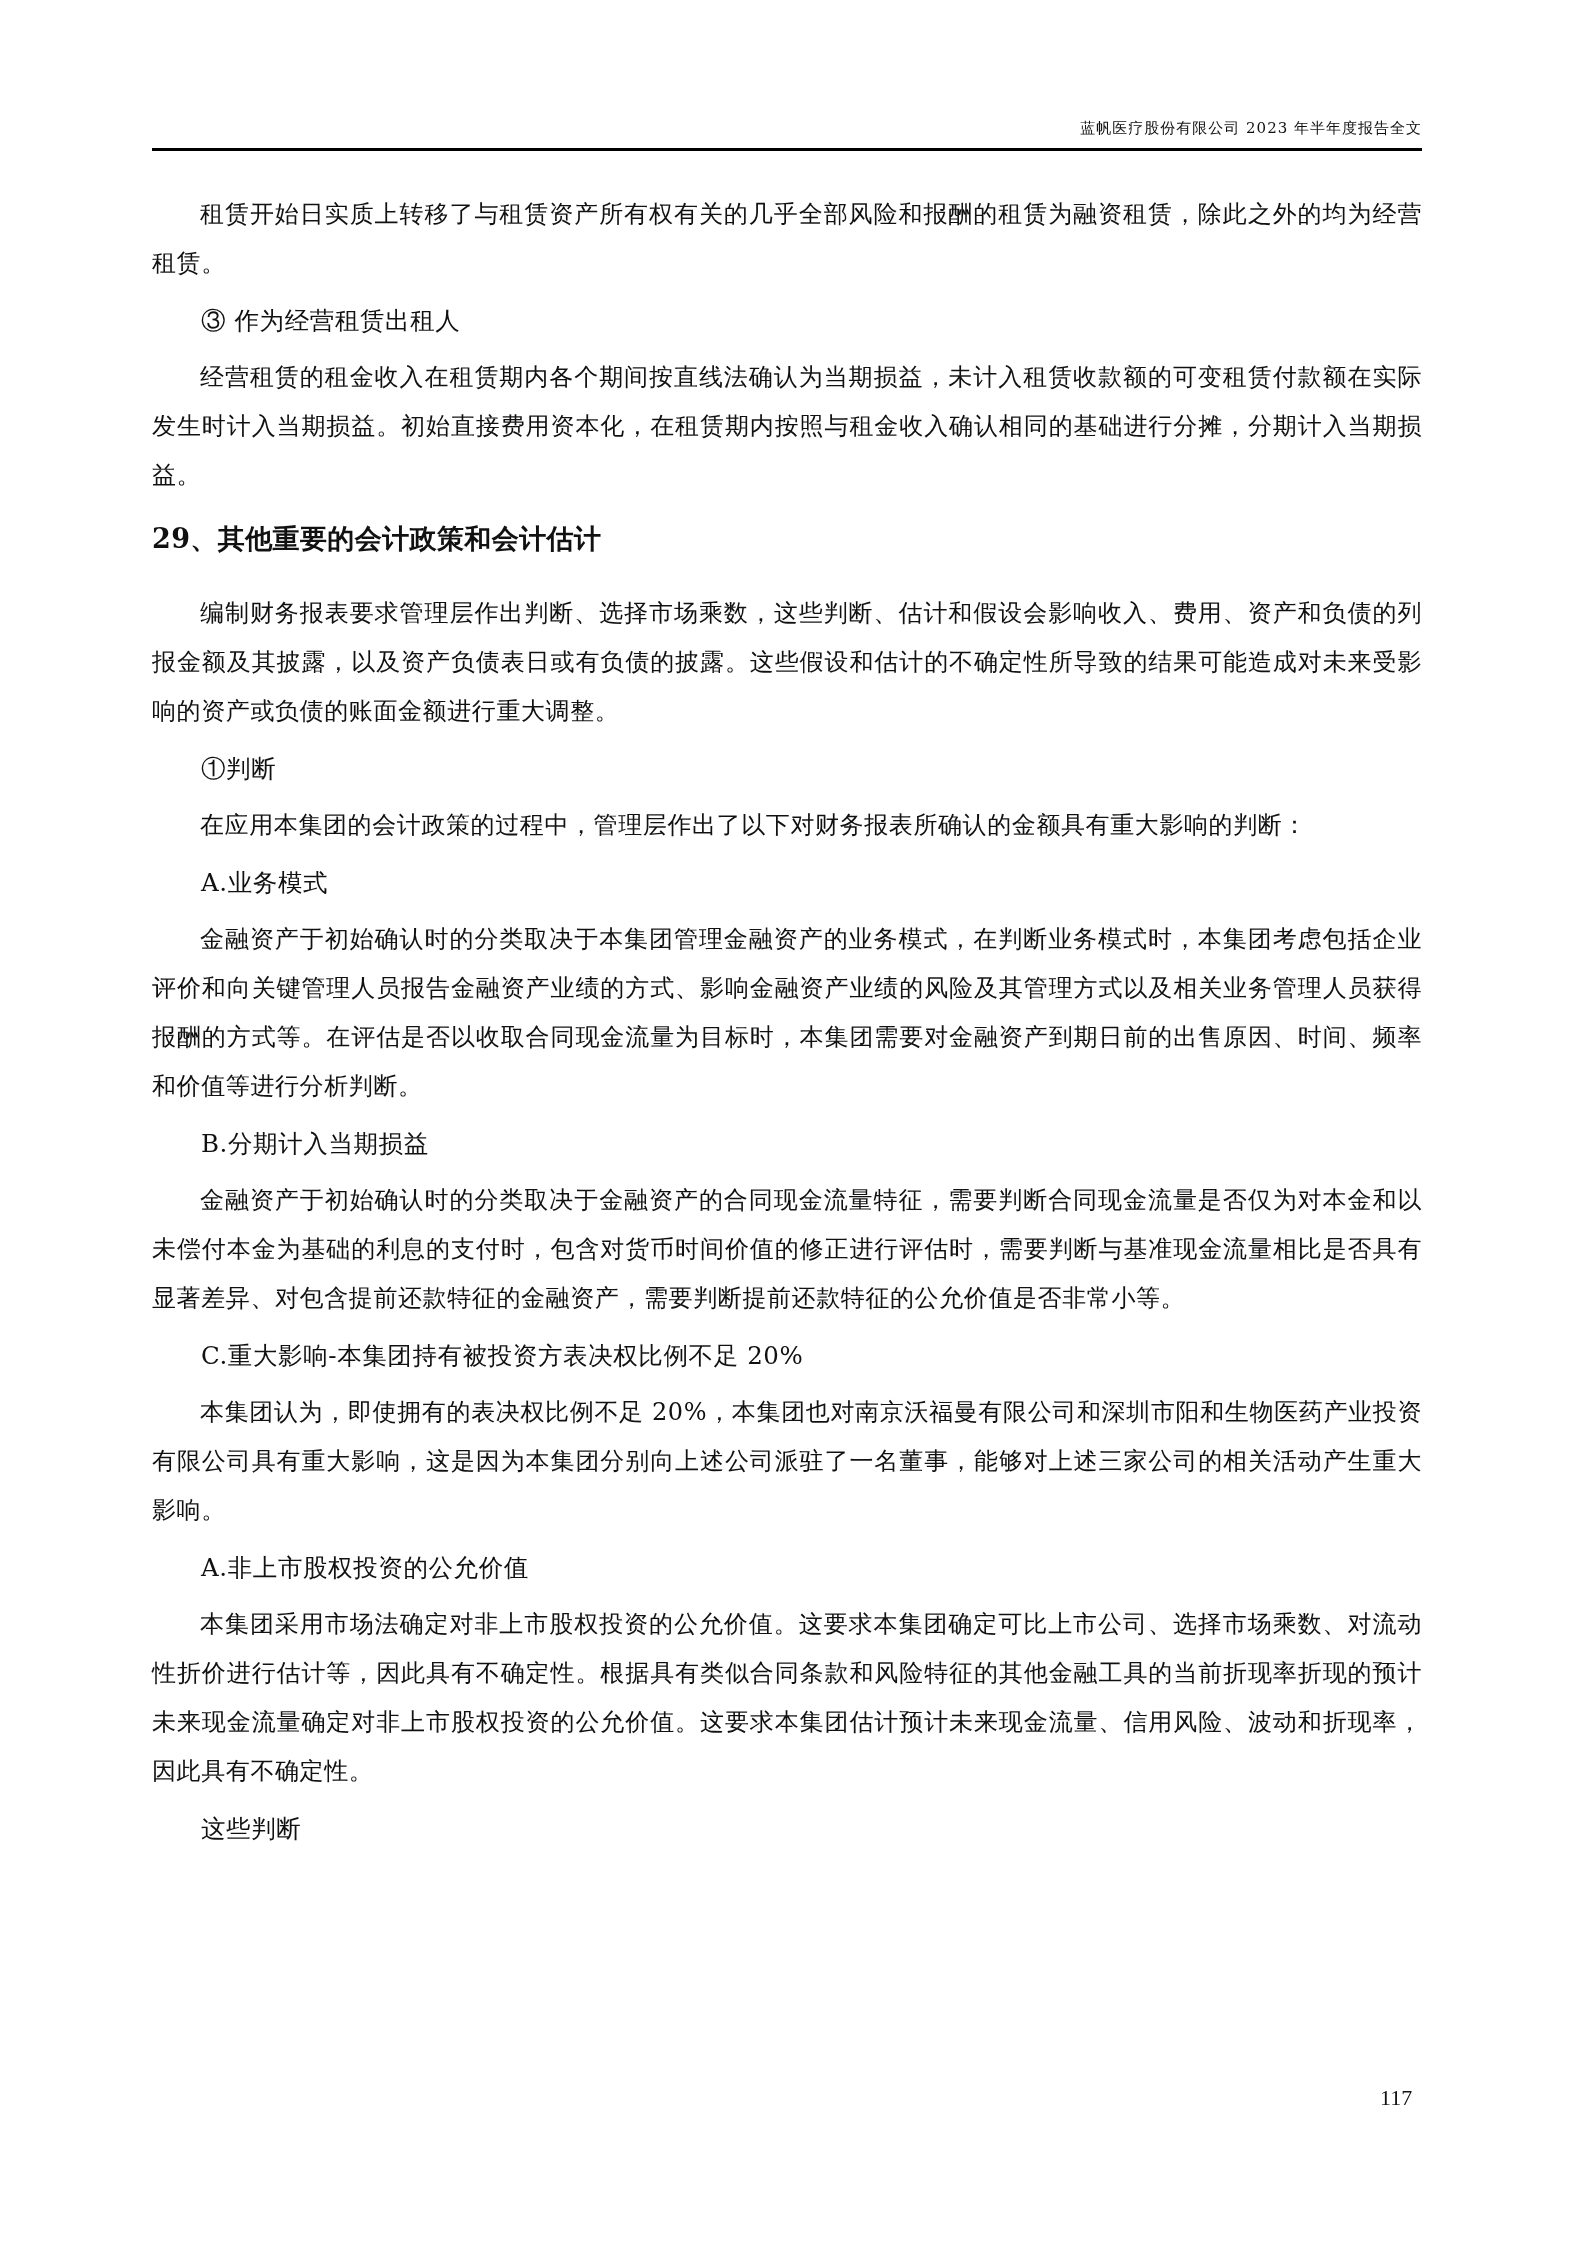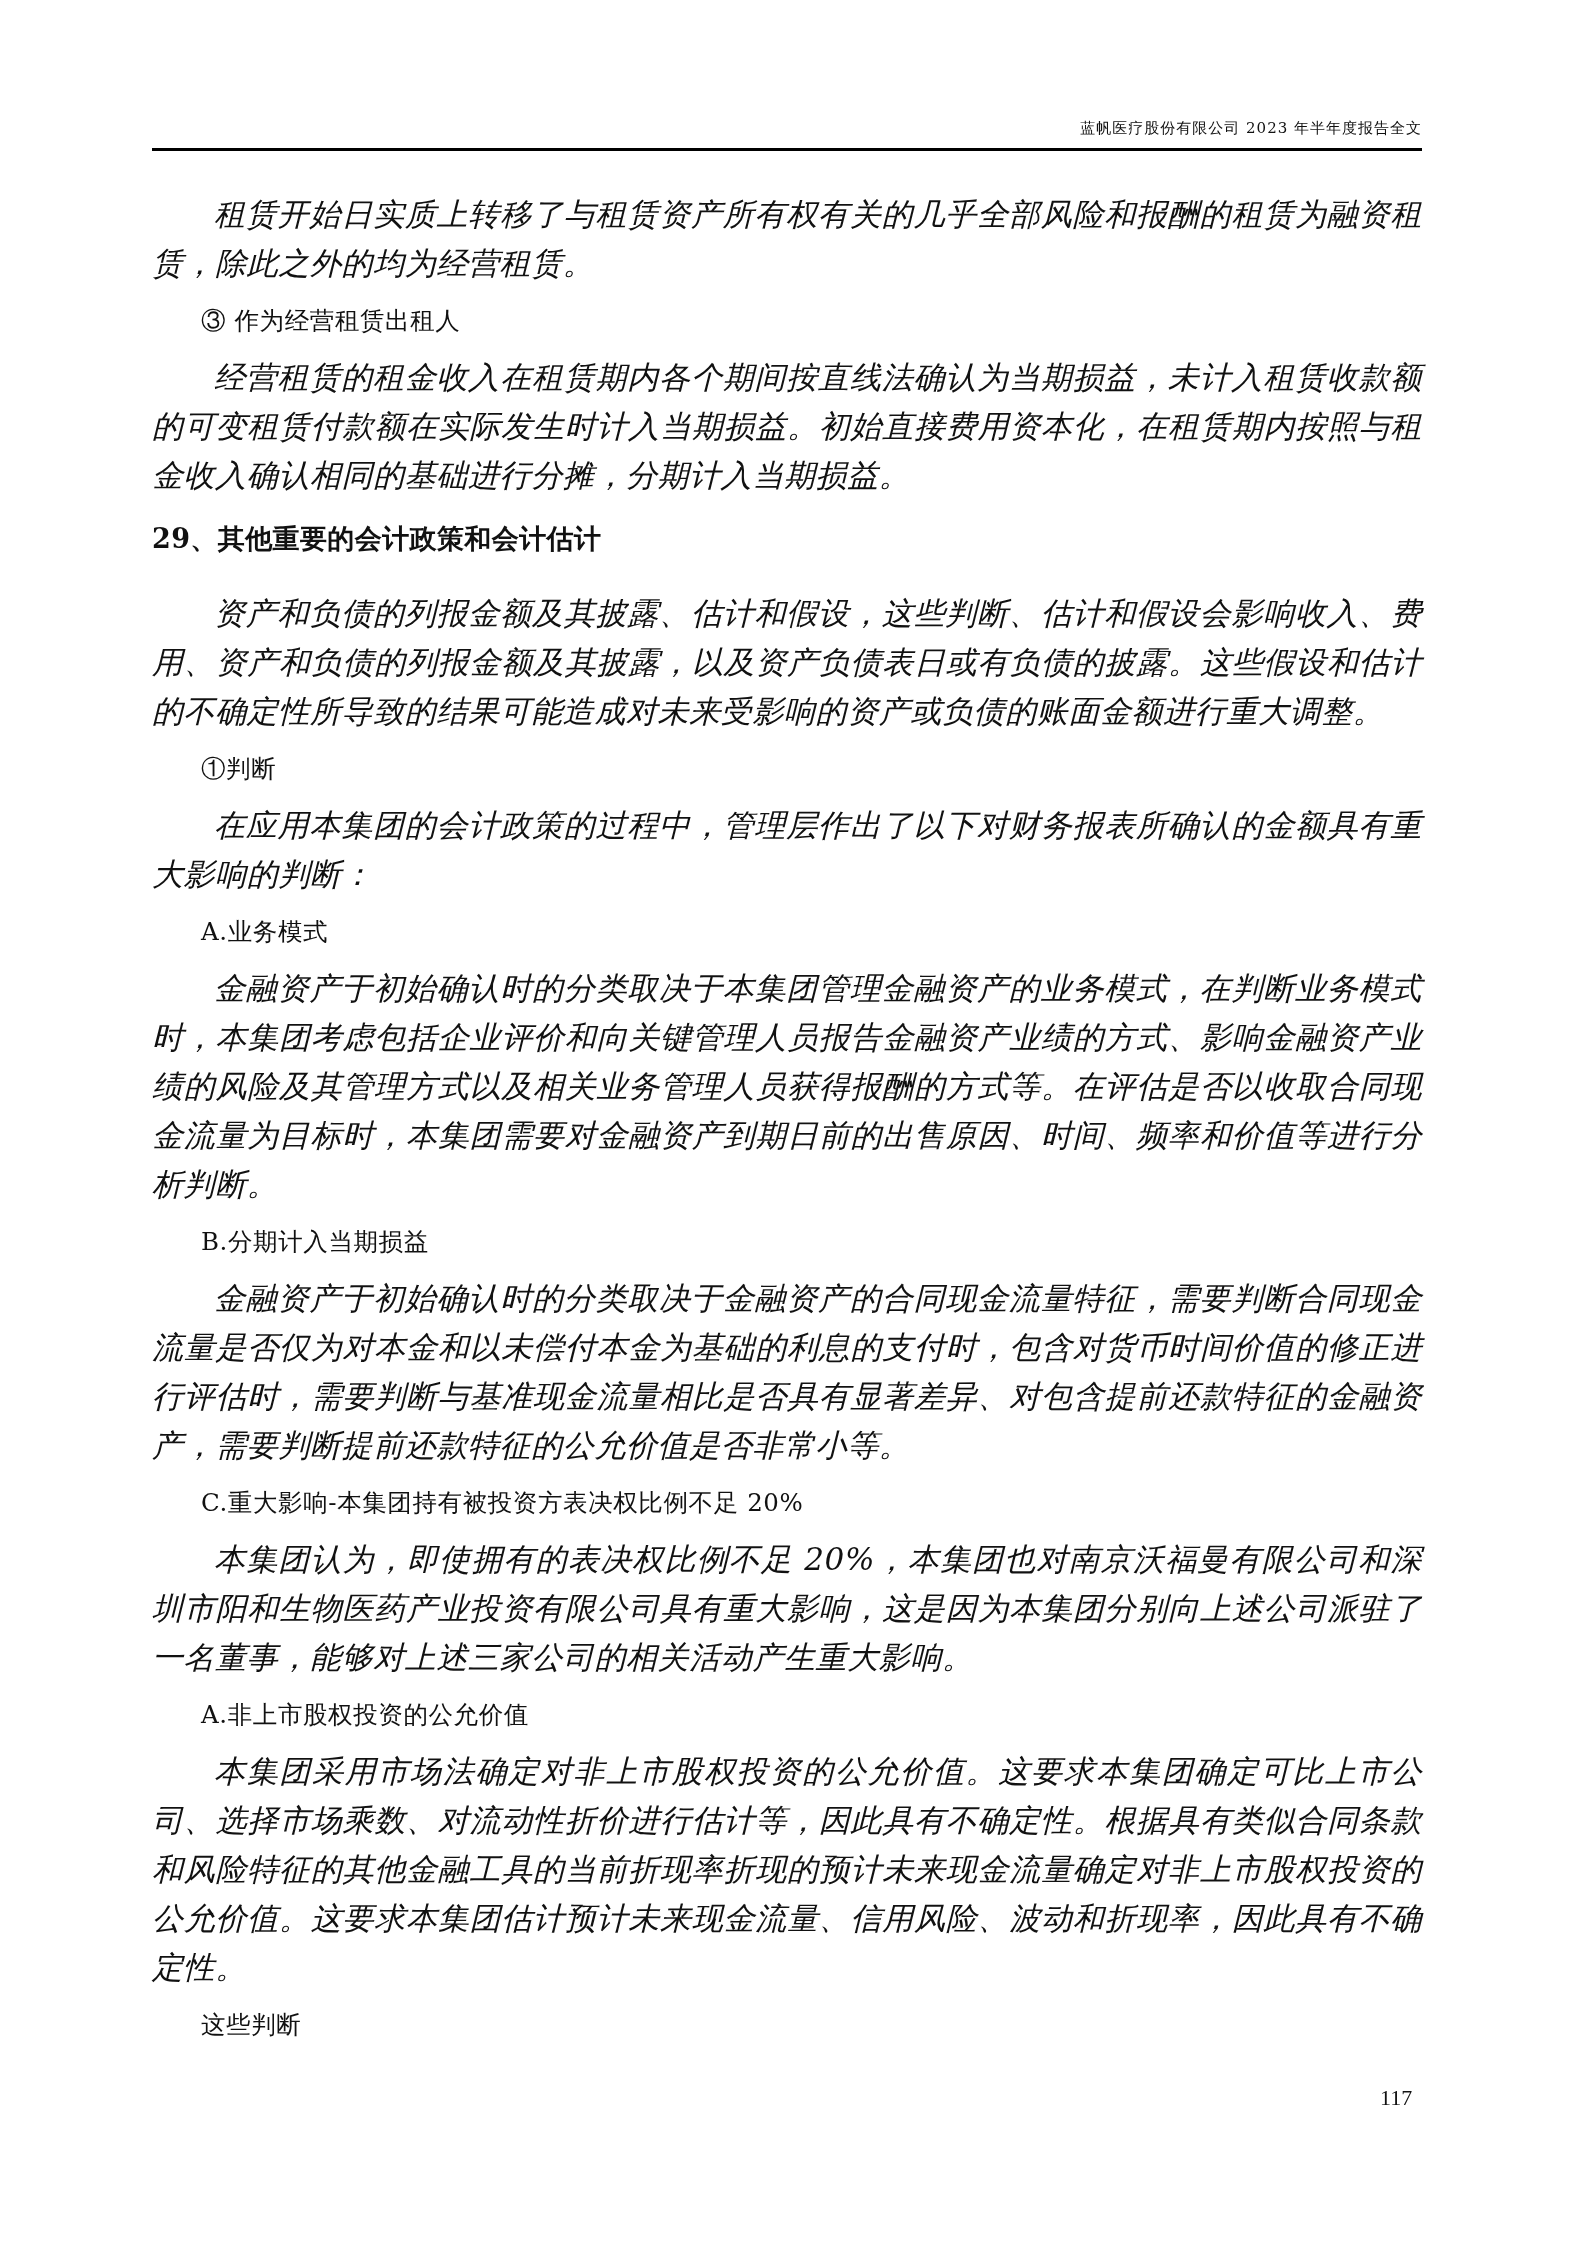--- a/index.html
+++ b/index.html
@@ -27,27 +27,26 @@
       line-height: 40px;
       letter-spacing: 1px;
     }
     .content {
       position: absolute;
       left: 152px;
       top: 190px;
       width: 1270px;
     }
     .para {
-      font-size: 31px;
+      font-size: 24px;
       line-height: 49px;
       text-indent: 2em;
       margin: 0 0 8px 0;
       text-align: justify;
       letter-spacing: 0.6px;
-      font-style: italic;
     }
     .subhead {
       font-size: 24.5px;
       line-height: 49px;
       text-indent: 2em;
       margin: 0 0 8px 0;
       letter-spacing: 0.6px;
     }
     .section-title {
       font-size: 27px;
@@ -71,21 +70,21 @@
   <span>蓝帆医疗股份有限公司 2023 年半年度报告全文</span>
 </div>
 
 <div class="content">
   <p class="para">租赁开始日实质上转移了与租赁资产所有权有关的几乎全部风险和报酬的租赁为融资租赁，除此之外的均为经营租赁。</p>
   <p class="subhead">③ 作为经营租赁出租人</p>
   <p class="para">经营租赁的租金收入在租赁期内各个期间按直线法确认为当期损益，未计入租赁收款额的可变租赁付款额在实际发生时计入当期损益。初始直接费用资本化，在租赁期内按照与租金收入确认相同的基础进行分摊，分期计入当期损益。</p>
 
   <h2 class="section-title">29、其他重要的会计政策和会计估计</h2>
 
-  <p class="para">资产和负债的列报金额及其披露、估计和假设，这些判断、估计和假设会影响收入、费用、资产和负债的列报金额及其披露，以及资产负债表日或有负债的披露。这些假设和估计的不确定性所导致的结果可能造成对未来受影响的资产或负债的账面金额进行重大调整。</p>
+  <p class="para">编制财务报表要求管理层作出判断、选择市场乘数，这些判断、估计和假设会影响收入、费用、资产和负债的列报金额及其披露，以及资产负债表日或有负债的披露。这些假设和估计的不确定性所导致的结果可能造成对未来受影响的资产或负债的账面金额进行重大调整。</p>
   <p class="subhead">①判断</p>
   <p class="para">在应用本集团的会计政策的过程中，管理层作出了以下对财务报表所确认的金额具有重大影响的判断：</p>
   <p class="subhead">A.业务模式</p>
   <p class="para">金融资产于初始确认时的分类取决于本集团管理金融资产的业务模式，在判断业务模式时，本集团考虑包括企业评价和向关键管理人员报告金融资产业绩的方式、影响金融资产业绩的风险及其管理方式以及相关业务管理人员获得报酬的方式等。在评估是否以收取合同现金流量为目标时，本集团需要对金融资产到期日前的出售原因、时间、频率和价值等进行分析判断。</p>
   <p class="subhead">B.分期计入当期损益</p>
   <p class="para">金融资产于初始确认时的分类取决于金融资产的合同现金流量特征，需要判断合同现金流量是否仅为对本金和以未偿付本金为基础的利息的支付时，包含对货币时间价值的修正进行评估时，需要判断与基准现金流量相比是否具有显著差异、对包含提前还款特征的金融资产，需要判断提前还款特征的公允价值是否非常小等。</p>
   <p class="subhead">C.重大影响-本集团持有被投资方表决权比例不足 20%</p>
   <p class="para">本集团认为，即使拥有的表决权比例不足 20%，本集团也对南京沃福曼有限公司和深圳市阳和生物医药产业投资有限公司具有重大影响，这是因为本集团分别向上述公司派驻了一名董事，能够对上述三家公司的相关活动产生重大影响。</p>
   <p class="subhead">A.非上市股权投资的公允价值</p>
   <p class="para">本集团采用市场法确定对非上市股权投资的公允价值。这要求本集团确定可比上市公司、选择市场乘数、对流动性折价进行估计等，因此具有不确定性。根据具有类似合同条款和风险特征的其他金融工具的当前折现率折现的预计未来现金流量确定对非上市股权投资的公允价值。这要求本集团估计预计未来现金流量、信用风险、波动和折现率，因此具有不确定性。</p>

